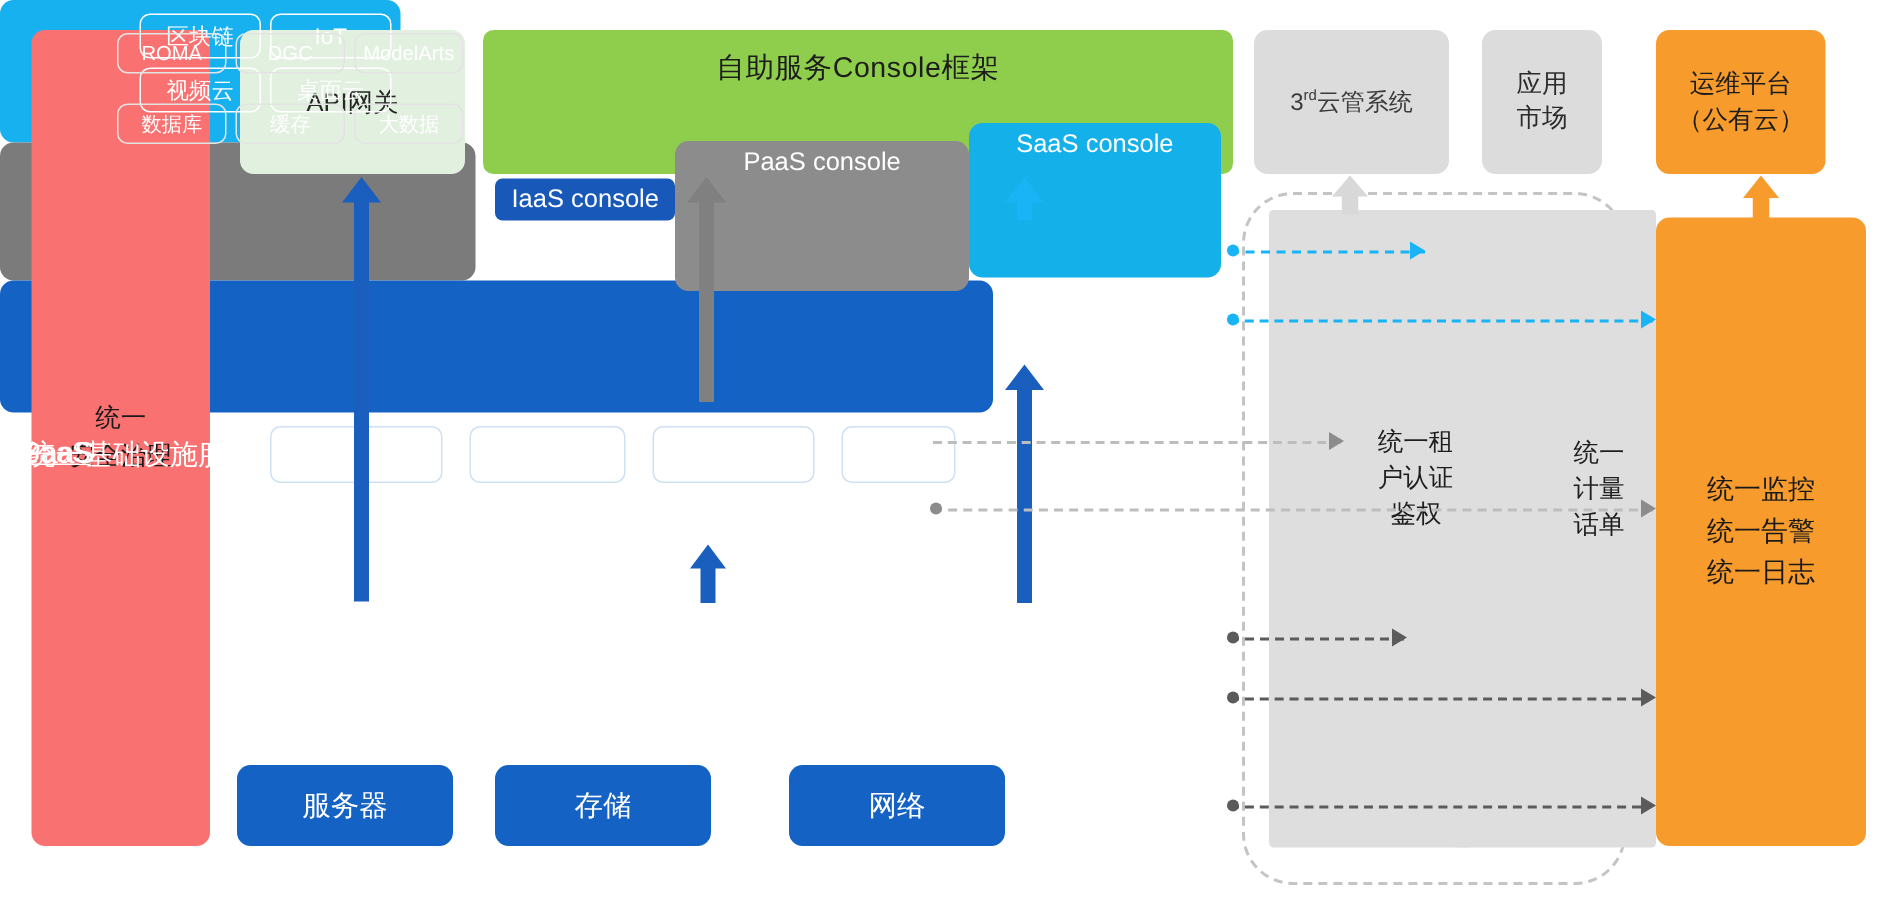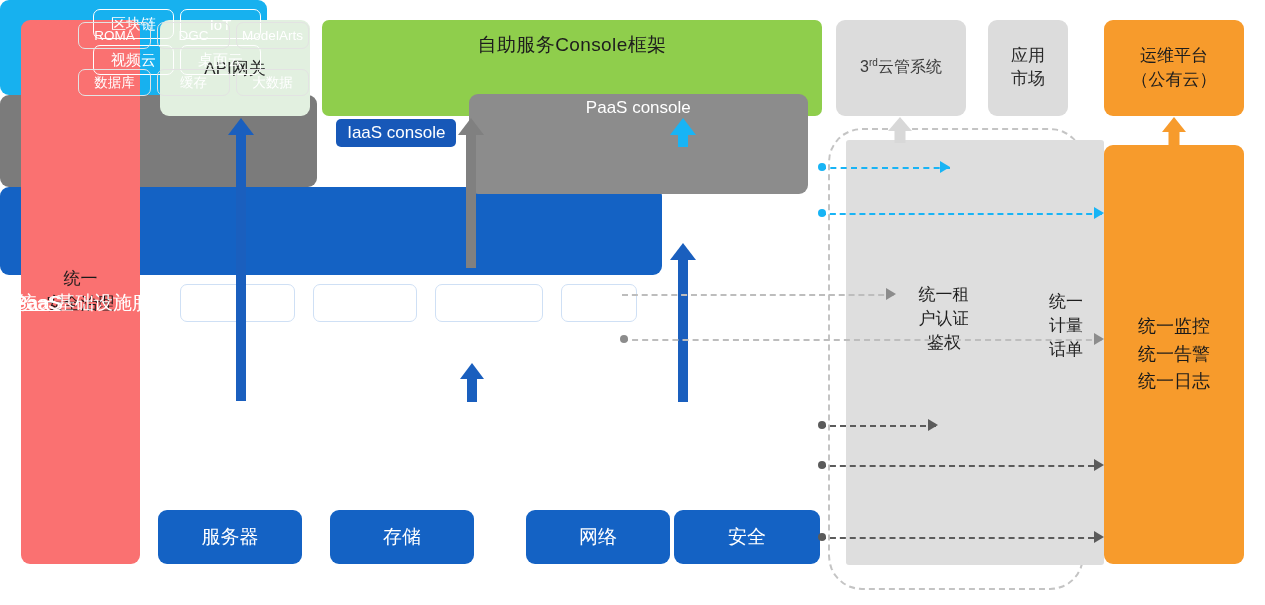--- a/index.html
+++ b/index.html
@@ -28,21 +28,21 @@
   .badge.saas{background:#14b0ea;}
 
   
   .cloudmgr{left:836px;top:20px;width:130px;height:96px;background:#dcdcdc;border-radius:9px;
     color:#3b3b3b;font-size:16px;}
   .cloudmgr sup{font-size:10px;vertical-align:super;}
   .appmarket{left:988px;top:20px;width:80px;height:96px;background:#dcdcdc;border-radius:9px;
     color:#2b2b2b;font-size:17px;line-height:1.35;}
 
   
-  .ops-top{left:1104px;top:20px;width:140px;height:96px;background:#f79b2c;border-radius:9px;
+  .ops-top{left:1104px;top:20px;width:113px;height:96px;background:#f79b2c;border-radius:9px;
     color:#1d1d1d;font-size:17px;line-height:1.4;}
 
   
   .ops-col{left:1104px;top:145px;width:140px;height:419px;background:#f79b2c;border-radius:9px;
     color:#1a1a1a;font-size:18px;line-height:1.55;font-weight:500;}
 
   
   .saas{left:553px;top:145px;width:267px;height:95px;background:#17b1ef;border-radius:9px;display:block;}
   .saas .lbl{position:absolute;left:14px;top:50%;transform:translateY(-50%);color:#fff;font-size:19px;text-decoration:underline;}
   .saas .grid{position:absolute;left:93px;top:9px;width:168px;display:flex;flex-wrap:wrap;gap:6px 6px;}
@@ -109,20 +109,21 @@
 
   <div class="box api-gw">
     <span>API网关</span>
   </div>
 
   <div class="box console-frame">
     <div class="console-title">自助服务Console框架</div>
     <div class="console-badges">
       <span class="badge iaas">IaaS console</span>
       <span class="badge paas">PaaS console</span>
+      <span class="badge saas">SaaS console</span>
     </div>
   </div>
 
   <div class="box cloudmgr">
     <span><span>3</span><sup>rd</sup><span>云管系统</span></span>
   </div>
 
   <div class="box appmarket">
     <div>
       <div>应用</div>
@@ -195,23 +196,20 @@
 
   <div class="box hw hw1">
     <span>服务器</span>
     </div>
   <div class="box hw hw2">
     <span>存储</span>
     </div>
   <div class="box hw hw3">
     <span>网络</span>
     </div>
-  <div class="box hw hw4">
-    <span>安全</span>
-    </div>
 
   <div class="arrow-up" style="left:228px;top:118px;width:26px;height:283px;">
     <div class="head" style="border-left:13px solid transparent;border-right:13px solid transparent;border-bottom:17px solid #1a5fbe;"></div>
     <div class="shaft" style="width:10px;height:268px;background:#1a5fbe;"></div>
   </div>
 
   <div class="arrow-up" style="left:458px;top:118px;width:26px;height:150px;">
     <div class="head" style="border-left:13px solid transparent;border-right:13px solid transparent;border-bottom:17px solid #808080;"></div>
     <div class="shaft" style="width:10px;height:135px;background:#808080;"></div>
   </div>

